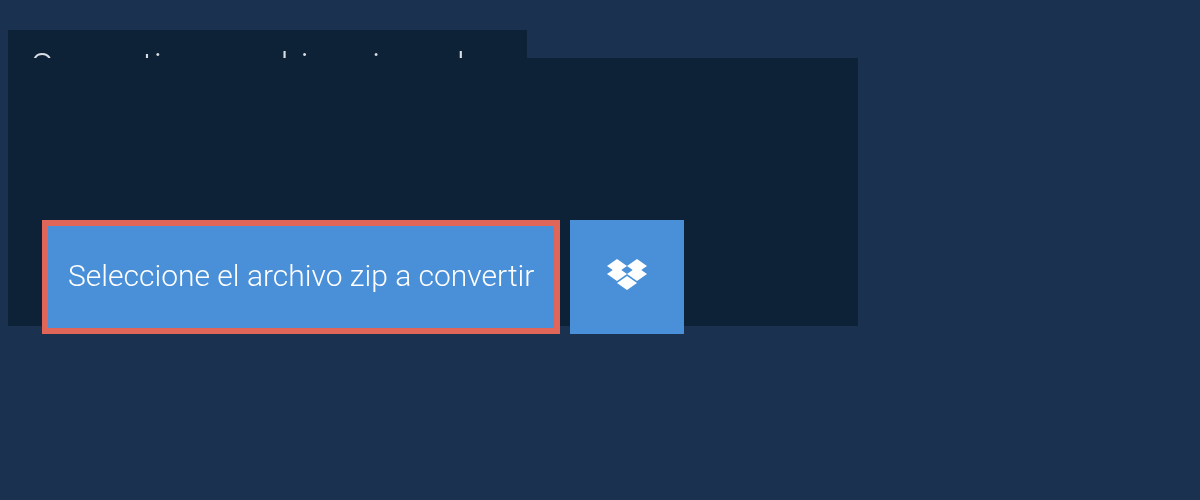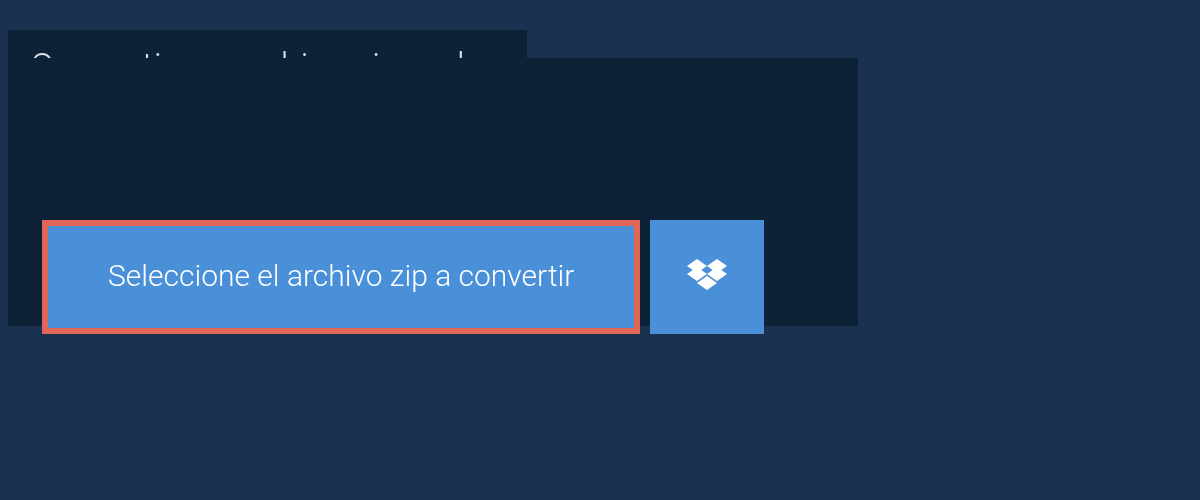--- a/index.html
+++ b/index.html
@@ -38,21 +38,21 @@
       left: 34px;
       display: flex;
       gap: 10px;
     }
     .select-file-button {
       background-color: #4a90d9;
       border: 6px solid #e06659;
       color: #ffffff;
       font-size: 30px;
       font-weight: 300;
-      padding: 32px 60px;
+      padding: 32px 20px;
       cursor: pointer;
       text-align: left;
       white-space: nowrap;
     }
     .dropbox-button {
       background-color: #4a90d9;
       width: 114px;
       height: 114px;
       display: flex;
       align-items: center;

